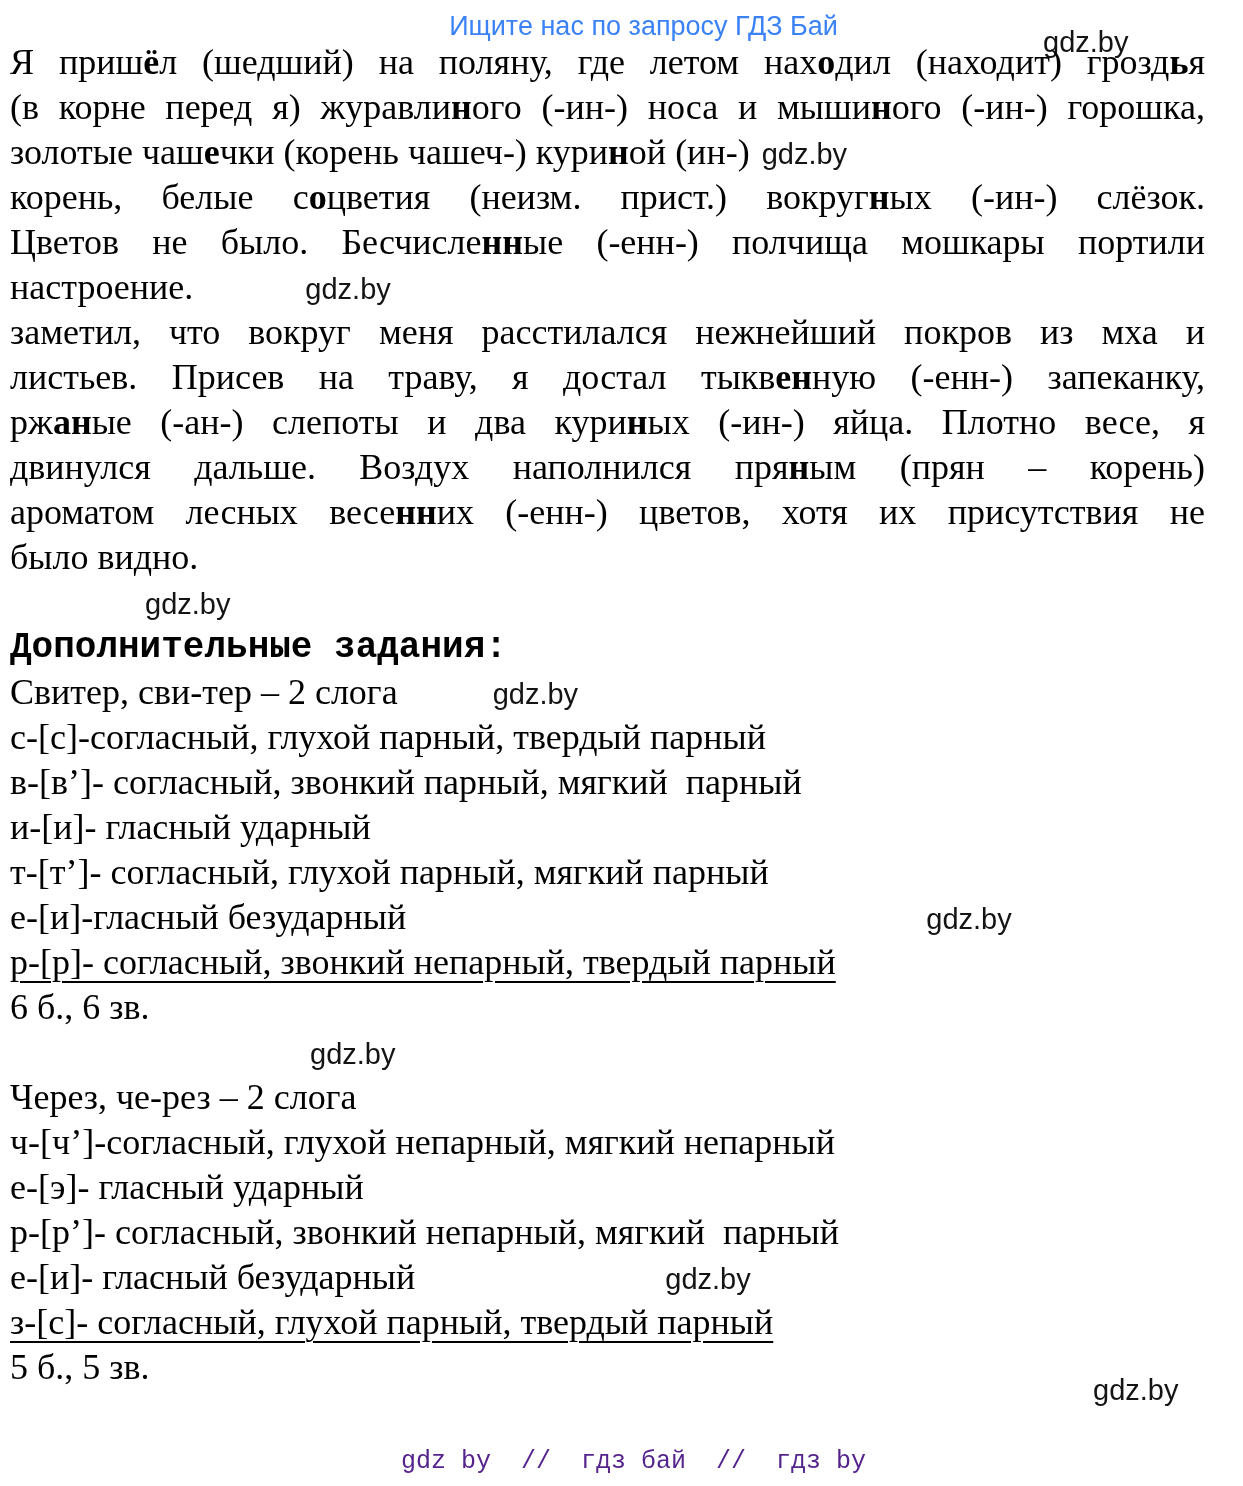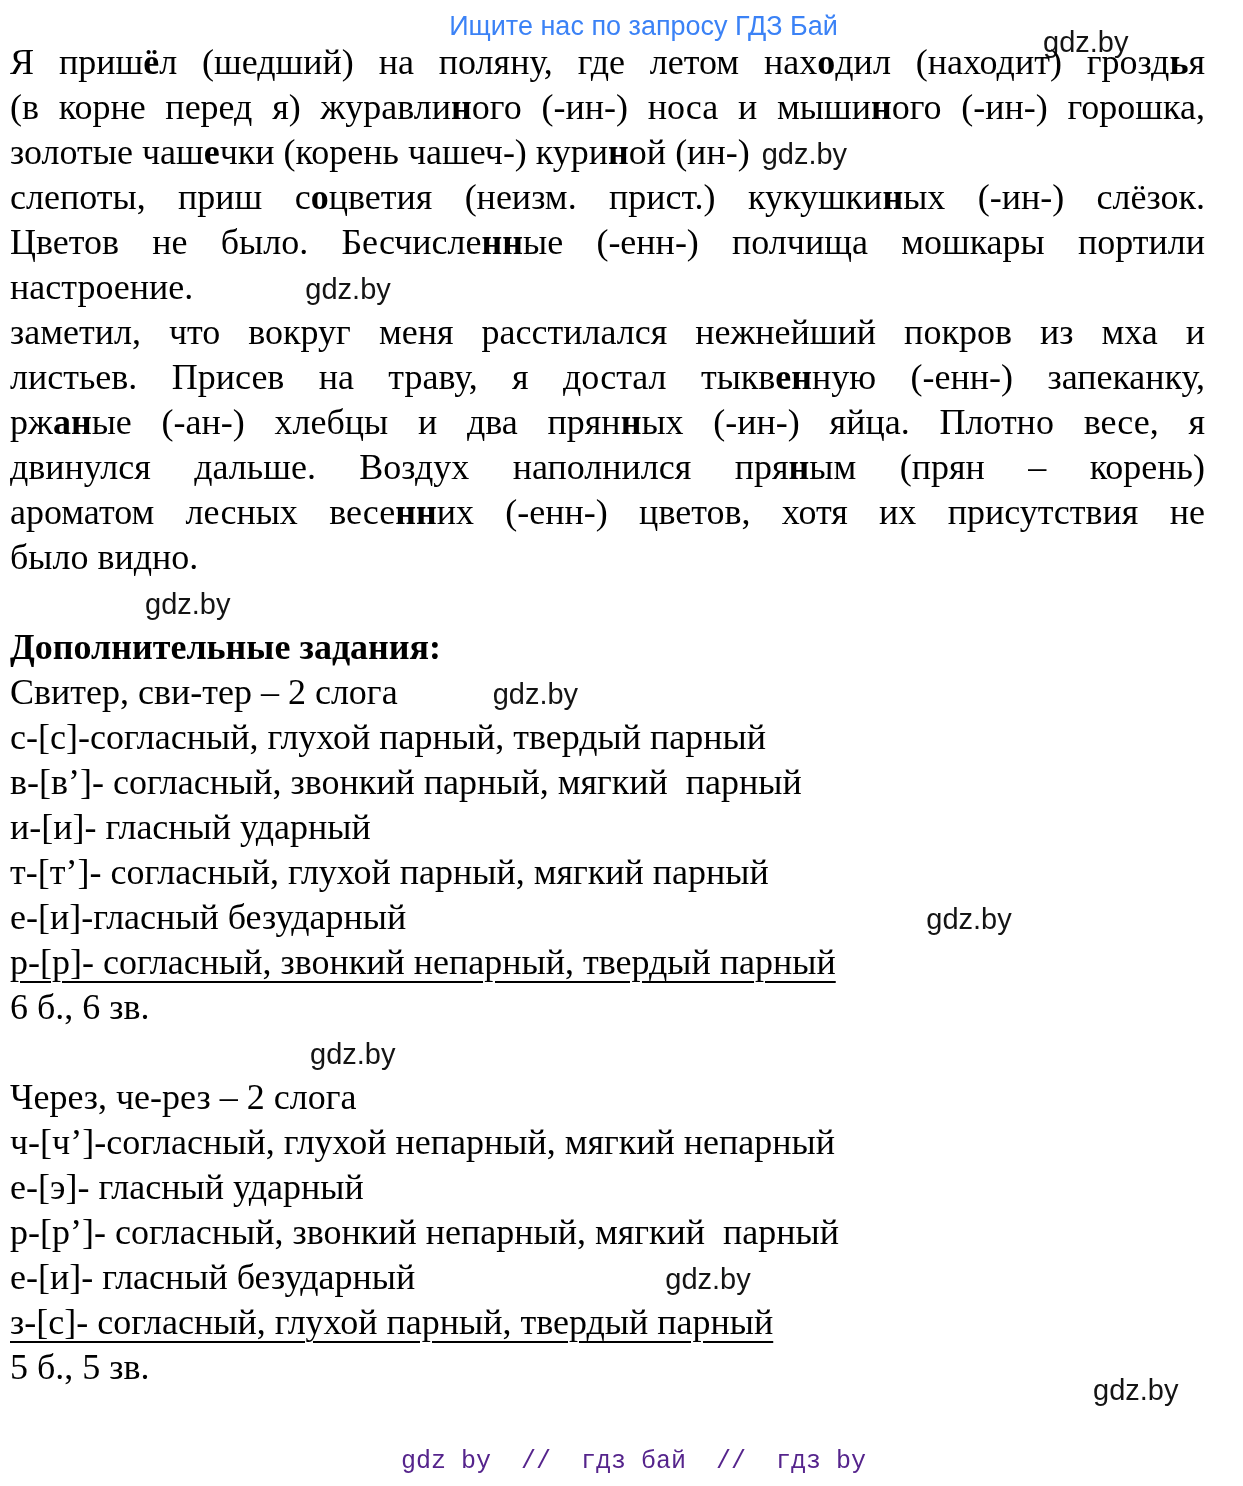--- a/index.html
+++ b/index.html
@@ -28,21 +28,21 @@
     position:absolute; top:40px; left:10px; width:1195px;
   }
   .line {
     height:45px; line-height:45px;
     font-size:36px;
     white-space:pre-wrap;
     overflow:hidden;
   }
   .line.just { text-align:justify; white-space:normal; }
   .line.just::after { content:""; display:inline-block; width:100%; }
-  .line.heading { font-weight:700; }
+  .line.heading { font-weight:700;font-family:Liberation Mono, monospace; }
   .b { font-weight:700; }
   .ul { text-decoration:underline; text-underline-offset:7px; text-decoration-thickness:2px; }
   .wm {
     font-family:"Liberation Sans","DejaVu Sans",sans-serif;
     font-size:29px; color:#141414;
   }
   .footer {
     position:absolute; top:1447px; left:12px; width:100%;
     text-align:center;
     font-family:Liberation Mono, monospace;
@@ -53,26 +53,26 @@
 </head>
 <body>
 
 <div class="page">
   <div class="promo" style="color: #3b82f6; padding-left: 22px;">Ищите нас по запросу ГДЗ Бай</div>
   <div class="wm-abs wm-top-right">gdz.by</div>
   <div class="doc">
       <div class="line just"><span>Я приш</span><span class="b">ё</span><span>л (шедший) на поляну, где летом нах</span><span class="b">о</span><span>дил (находит) грозд</span><span class="b">ь</span><span>я</span></div>
       <div class="line just"><span>(в корне перед я) журавли</span><span class="b">н</span><span>ого (-ин-) носа и мыши</span><span class="b">н</span><span>ого (-ин-) горошка,</span></div>
       <div class="line"><span>золотые чаш</span><span class="b">е</span><span>чки (корень чашеч-) кури</span><span class="b">н</span><span>ой (ин-)</span><span class="wm" style="margin-left: 12px;">gdz.by</span></div>
-      <div class="line just"><span>слепоты, приш с</span><span class="b">о</span><span>цветия (неизм. прист.) кукушки</span><span class="b">н</span><span>ых (-ин-) слёзок.</span></div>
+      <div class="line just"><span>корень, белые с</span><span class="b">о</span><span>цветия (неизм. прист.) вокруг</span><span class="b">н</span><span>ых (-ин-) слёзок.</span></div>
       <div class="line just"><span>Цветов не было. Бесчисле</span><span class="b">нн</span><span>ые (-енн-) полчища мошкары портили</span></div>
       <div class="line"><span>настроение.</span><span class="wm" style="margin-left: 112px;">gdz.by</span></div>
       <div class="line just"><span>заметил, что вокруг меня расстилался нежнейший покров из мха и</span></div>
       <div class="line just"><span>листьев. Присев на траву, я достал тыкв</span><span class="b">ен</span><span>ную (-енн-) запеканку,</span></div>
-      <div class="line just"><span>рж</span><span class="b">ан</span><span>ые (-ан-) хлебцы и два прян</span><span class="b">н</span><span>ых (-ин-) яйца. Плотно весе, я</span></div>
+      <div class="line just"><span>рж</span><span class="b">ан</span><span>ые (-ан-) слепоты и два кури</span><span class="b">н</span><span>ых (-ин-) яйца. Плотно весе, я</span></div>
       <div class="line just"><span>двинулся дальше.  Воздух наполнился пря</span><span class="b">н</span><span>ым (прян – корень)</span></div>
       <div class="line just"><span>ароматом лесных весе</span><span class="b">нн</span><span>их (-енн-) цветов, хотя их присутствия не</span></div>
       <div class="line"><span>было видно.</span></div>
       <div class="line" style="text-indent: 135px;"><span class="wm">gdz.by</span></div>
       <div class="line heading"><span>Дополнительные задания:</span></div>
       <div class="line"><span>Свитер, сви-тер – 2 слога</span><span class="wm" style="margin-left: 95px;">gdz.by</span></div>
       <div class="line"><span>с-[с]-согласный, глухой парный, твердый парный</span></div>
       <div class="line"><span>в-[в’]- согласный, звонкий парный, мягкий  парный</span></div>
       <div class="line"><span>и-[и]- гласный ударный</span></div>
       <div class="line"><span>т-[т’]- согласный, глухой парный, мягкий парный</span></div>

